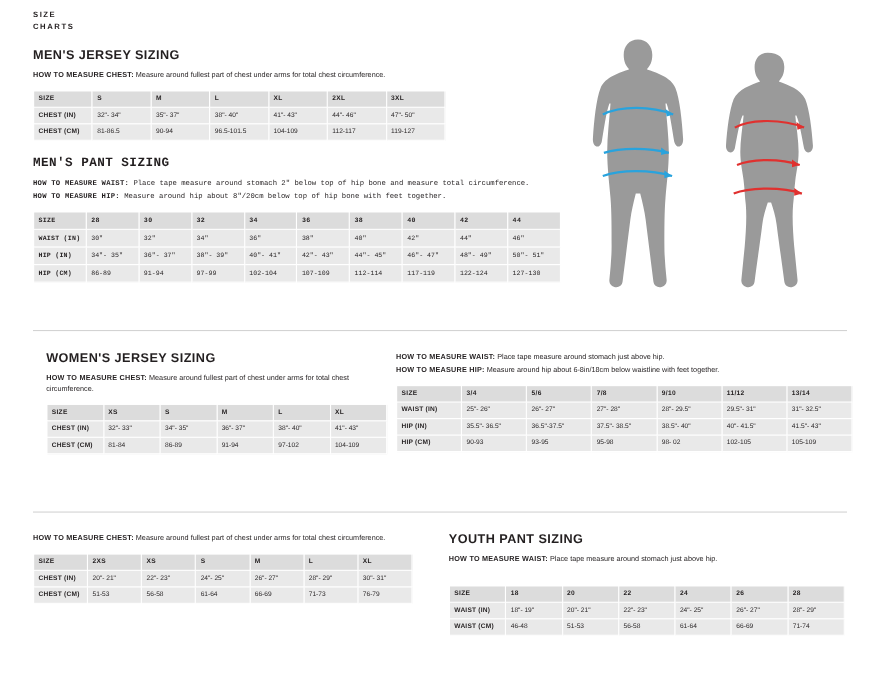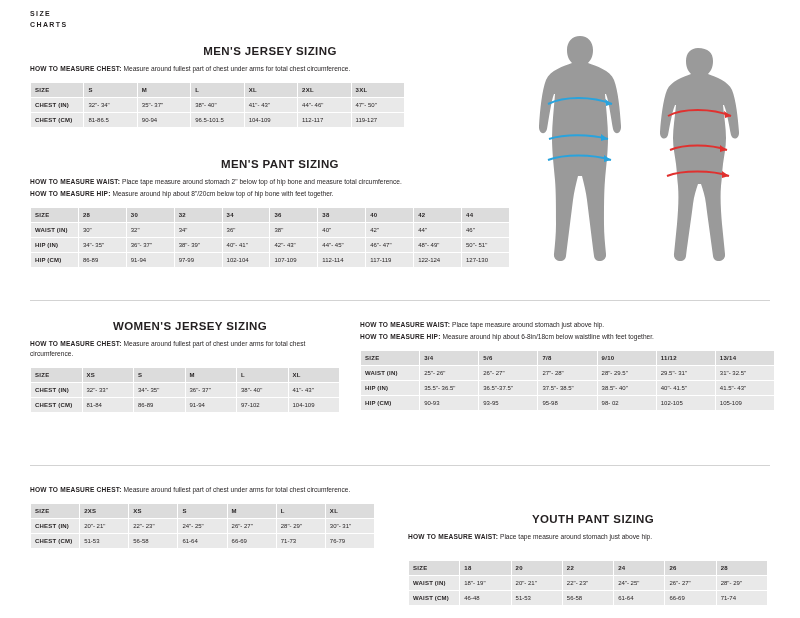--- a/index.html
+++ b/index.html
@@ -24,21 +24,20 @@
     text-transform: uppercase;
     width: 60px;
   }
 
   .section-title {
     font-size: 11.5px;
     font-weight: bold;
     letter-spacing: 0.4px;
     margin: 0 0 7px 0;
     color: #231f20;
-    text-align: center;
   }
   .howto {
     font-size: 6.6px;
     line-height: 10px;
     color: #231f20;
     margin: 0 0 2px 0;
   }
   .howto b { font-weight: bold; letter-spacing: 0.2px; }
 
   table.sz {
@@ -66,25 +65,25 @@
   .divider {
     position: absolute;
     left: 30px;
     width: 740px;
     height: 1px;
     background: #d3d3d3;
   }
 
   
   #blk-mens-jersey { position: absolute; left: 30px; top: 45px; width: 480px; }
-  #blk-mens-pant   { position: absolute; left: 30px; top: 158px; width: 500px; }
-  #blk-womens-jersey { position: absolute; left: 30px; top: 320px; width: 320px; }
+  #blk-mens-pant   { position: absolute; left: 30px; top: 142px; width: 500px; font-family: Liberation Mono, monospace; }
+  #blk-womens-jersey { position: absolute; left: 42px; top: 320px; width: 320px; }
   #blk-womens-pant   { position: absolute; left: 360px; top: 320px; width: 420px; }
   #blk-youth-jersey  { position: absolute; left: 30px; top: 485px; width: 350px; }
-  #blk-youth-pant    { position: absolute; left: 408px; top: 485px; width: 370px; margin-top: 28px; }
+  #blk-youth-pant    { position: absolute; left: 408px; top: 485px; width: 370px; }
 
   .figures { position: absolute; left: 520px; top: 28px; width: 260px; height: 250px; }
 
   .w-jersey-table { width: 310px; }
   .w-pant-table { width: 415px; }
   .w-youth-jersey-table { width: 345px; }
   .w-youth-pant-table { width: 360px; }
   .w-mens-jersey-table { width: 375px; }
   .w-mens-pant-table { width: 480px; }
 </style>

